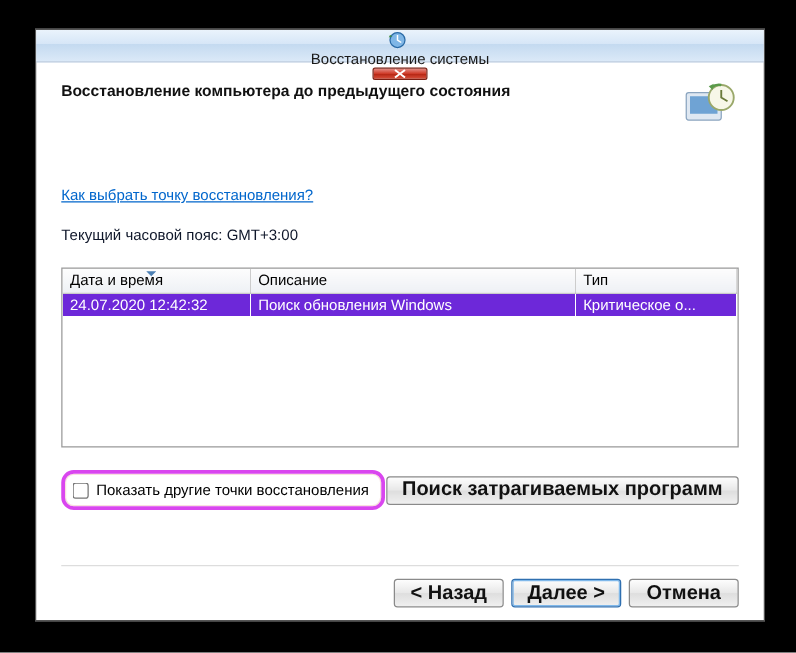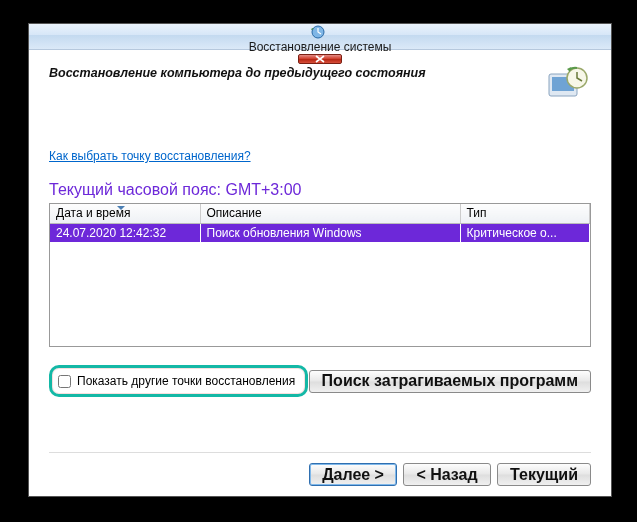--- a/index.html
+++ b/index.html
@@ -41,26 +41,26 @@
     border-radius: 2px;
     display:flex; align-items:center; justify-content:center;
     color:#fff; font-weight:bold; font-size:11px;
     cursor:pointer;
   }
   .content {
     padding: 14px 20px 10px 20px;
     height: calc(100% - 26px);
     display:flex; flex-direction:column;
   }
-  .header-row { display:flex; align-items:flex-start;font-style:italic; }
+  .header-row { display:flex; align-items:flex-start; }
   .wizard-title { font-size:12.5px; font-weight:bold; color:#111; flex:1; padding-top:2px; }
   .restore-icon { width:48px; height:42px; margin-left:8px; }
   .link-row { margin-top:43px; margin-bottom:18px; }
   .link { color:#0066cc; text-decoration:underline; cursor:pointer; font-size:12px; }
-  .tz-label { font-size:16px; color:#6d28d9; margin-bottom:4px; }
+  .tz-label { font-size:12px; color:#0f172a; margin-bottom:19px; }
   .table-wrap {
     border:1px solid #999;
     height:144px;
     background:#fff;
     overflow:hidden;
   }
   table { width:100%; border-collapse:collapse; table-layout:fixed; }
   thead th {
     background: linear-gradient(#fdfdfd,#eef1f5);
     border-right:1px solid #ccc;
@@ -79,21 +79,21 @@
     border-top:4px solid #4b7fb3;
   }
   tbody td {
     padding:2px 6px; font-size:12px; height:18px;
     white-space:nowrap; overflow:hidden; text-overflow:ellipsis;
     border-right:1px solid transparent;
   }
   tbody tr.selected td { background:#6d28d9; color:#fff; }
   .below-table { margin-top:18px; display:flex; align-items:center; }
   .checkbox-highlight {
-    border:3px solid #14b8a6;
+    border:3px solid #d946ef;
     border-radius:10px;
     padding:6px 10px 6px 6px;
     display:flex; align-items:center;
     box-shadow: 0 0 0 1px rgba(209,42,31,.15) inset;
   }
   .cb { width:13px; height:13px; margin-right:6px; cursor:pointer; }
   .spacer { flex:1; }
   .btn {
     min-width:88px; height:23px;
     background: linear-gradient(#fdfdfd,#e8e8e8 48%,#dedede 52%,#f0f0f0);
@@ -184,19 +184,19 @@
     <div class="below-table">
       <div class="checkbox-highlight">
         <input type="checkbox" class="cb" style="">
         <span>Показать другие точки восстановления</span>
       </div>
       <div class="spacer"></div>
       <button class="btn wide">Поиск затрагиваемых программ</button>
     </div>
 
     <div class="separator">
+      <button class="btn">&lt; Назад</button>
       <button class="btn default">Далее &gt;</button>
-      <button class="btn">&lt; Назад</button>
-      <button class="btn">Текущий</button>
+      <button class="btn">Отмена</button>
     </div>
 
   </div>
 </div>
 
 </body></html>

